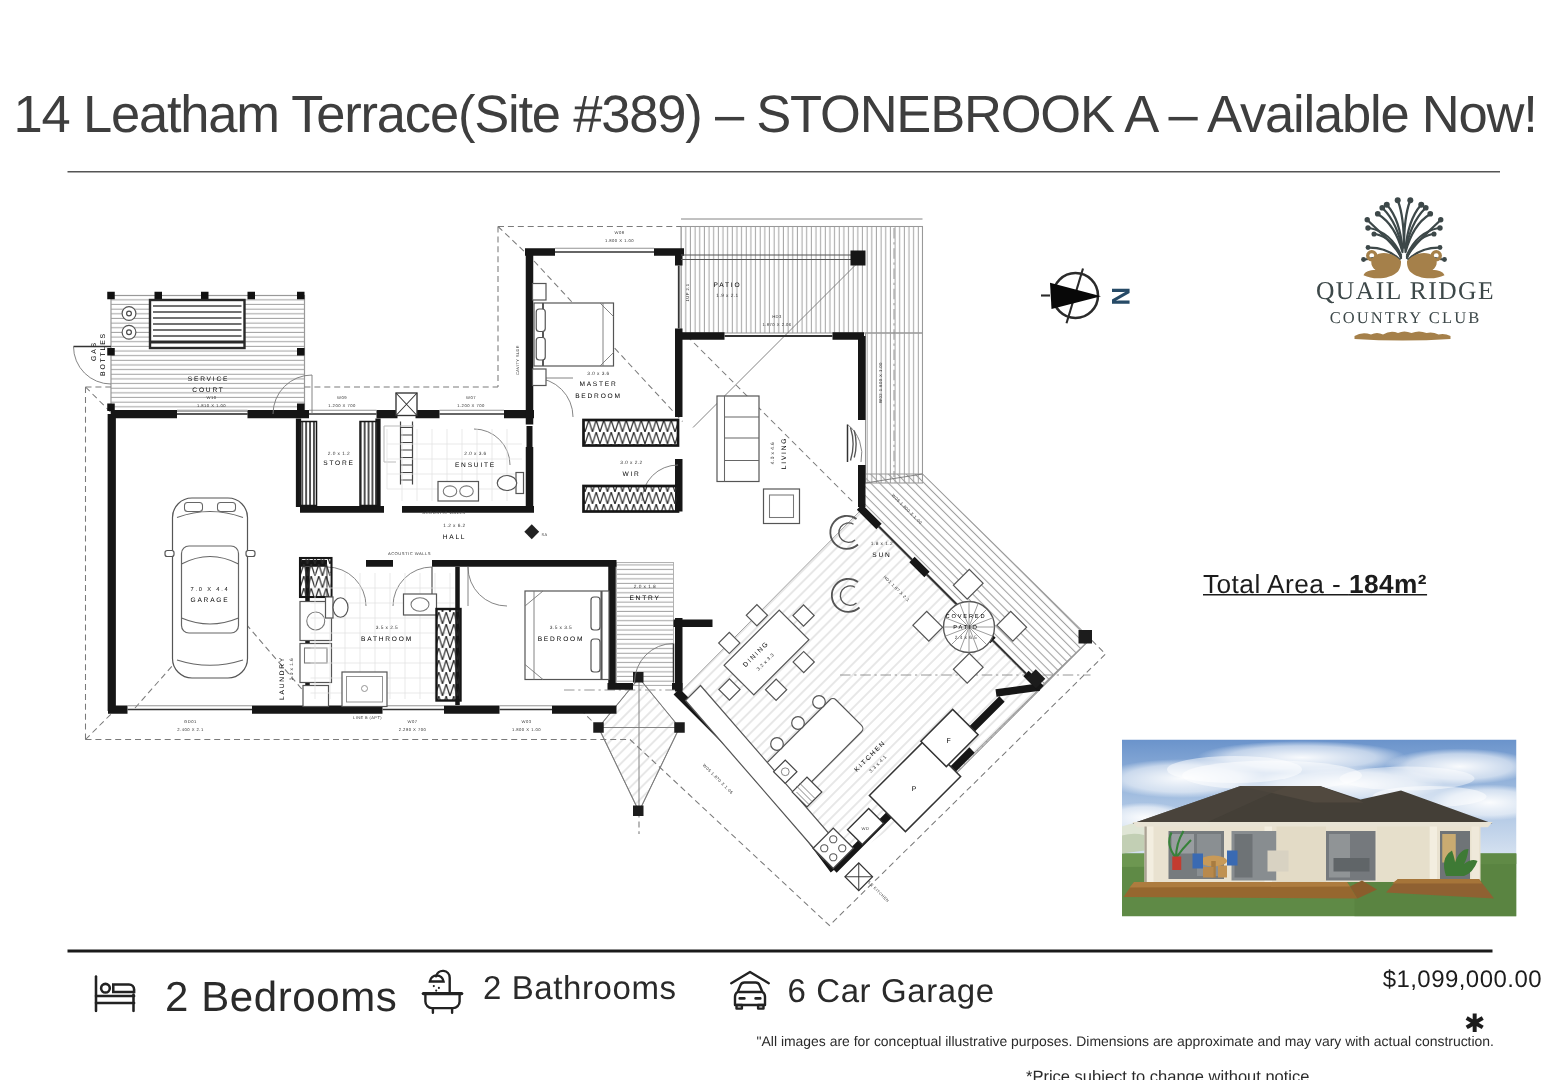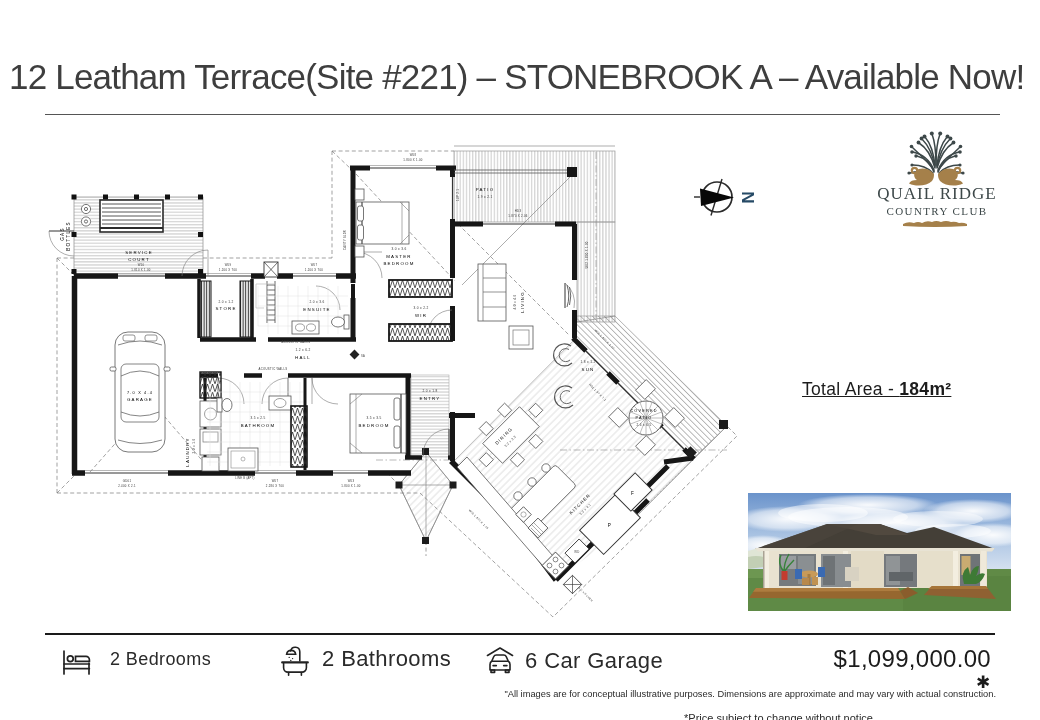--- a/index.html
+++ b/index.html
@@ -3,21 +3,21 @@
 <meta charset="utf-8">
 <style>
 html,body{margin:0;padding:0;}
 body{width:1040px;height:720px;position:relative;background:#ffffff;overflow:hidden;
      font-family:"Liberation Sans",sans-serif;}
 .abs{position:absolute;}
 </style>
 </head>
 <body>
 
-<div class="abs" id="title" style="left:9px;top:57px;width:1030px;font-size:35px;color:#3e3e3e;letter-spacing:-0.8px;white-space:nowrap;">12 Leatham Terrace(Site #221) – STONEBROOK A – Available Now!</div>
+<div class="abs" id="title" style="left:9px;top:57px;width:1030px;font-size:35px;color:#3e3e3e;letter-spacing:-0.8px;white-space:nowrap;">14 Leatham Terrace(Site #389) – STONEBROOK A – Available Now!</div>
 
 <div class="abs" style="left:45px;top:114px;width:955px;height:1px;background:#555;"></div>
 
 <svg class="abs" id="plan" style="left:0;top:0;" width="1040" height="720" viewBox="0 0 1040 720">
 <defs>
 <pattern id="hH" width="4" height="3.1" patternUnits="userSpaceOnUse">
         <path d="M0,1.5 H4" stroke="#a6a6a6" stroke-width="0.7"></path>
       </pattern>
 <pattern id="hV" width="3.1" height="4" patternUnits="userSpaceOnUse">
         <path d="M1.5,0 V4" stroke="#a6a6a6" stroke-width="0.7"></path>
@@ -650,21 +650,21 @@
 <svg class="abs" id="bedicon" style="left:62px;top:650px;" width="30" height="25" viewBox="0 0 30 25">
 <g stroke="#222" stroke-width="1.7" fill="none" stroke-linecap="round">
 <path d="M2,1 V24"></path>
 <circle cx="8.3" cy="8.8" r="2.9"></circle>
 <path d="M13.5,6.3 h10.5 a3.4,3.4 0 0 1 3.4,3.4 v1.6 h-13.9 z"></path>
 <path d="M2,14 H27.4 M2,18.6 H27.4"></path>
 <path d="M27,13 V24"></path>
 </g>
 </svg>
 
-<div class="abs" style="left:110px;top:649px;font-size:18px;color:#2a2a2a;letter-spacing:0.4px;">2 Bedrooms</div>
+<div class="abs" style="left:110px;top:649px;font-size:28px;color:#2a2a2a;letter-spacing:0.4px;">2 Bedrooms</div>
 
 <svg class="abs" id="bathicon" style="left:280px;top:645px;" width="30" height="31" viewBox="0 0 30 31">
 <g stroke="#222" stroke-width="1.6" fill="none" stroke-linecap="round">
 <path d="M19.8,16 V6.8 a4.6,4.6 0 0 0 -9.1,-0.9"></path>
 <path d="M6.6,9.3 a4.6,4.6 0 0 1 9.1,0 z"></path>
 <path d="M2.2,17.4 H27.8" stroke-width="2.2"></path>
 <path d="M3.6,18.5 v4.2 a4.4,4.4 0 0 0 4.4,4.4 h14 a4.4,4.4 0 0 0 4.4,-4.4 v-4.2"></path>
 <path d="M8.6,27.5 v2.7 M21.4,27.5 v2.7"></path>
 <path d="M9.2,12.4 h0.01 M12.6,13.6 h0.01 M10.8,15.4 h0.01" stroke-width="1.4"></path>
 </g>
@@ -677,19 +677,19 @@
 <path d="M2.5,10.5 L15,3 L27.5,10.5"></path>
 <path d="M5,25 V19.5 q0,-2.2 1.7,-3.2 l2,-4.6 q0.7,-1.7 2.6,-1.7 h7.4 q1.9,0 2.6,1.7 l2,4.6 q1.7,1 1.7,3.2 V25 z"></path>
 <path d="M7.6,16.3 H22.4"></path>
 <path d="M8.2,20.6 h3 M18.8,20.6 h3" stroke-width="1.9"></path>
 <path d="M6,25 h3.6 v2.4 h-3.6 z M20.4,25 h3.6 v2.4 h-3.6 z"></path>
 </g>
 </svg>
 
 <div class="abs" style="left:525px;top:648px;font-size:22px;color:#2a2a2a;letter-spacing:0.4px;">6 Car Garage</div>
 
-<div class="abs" style="left:691px;top:645px;width:300px;text-align:right;font-size:24px;color:#1c1c1c;letter-spacing:0.3px;">$1,099,000.00</div>
+<div class="abs" style="left:728px;top:645px;width:300px;text-align:right;font-size:16px;color:#1c1c1c;letter-spacing:0.3px;">$1,099,000.00</div>
 
 <div class="abs" style="left:591px;top:712px;width:375px;text-align:center;font-size:11px;color:#2a2a2a;">*Price subject to change without notice</div>
 
 <div class="abs" style="left:976px;top:672px;font-size:17px;color:#1c1c1c;">✱</div>
 
 <div class="abs" style="left:496px;top:689px;width:500px;text-align:right;font-size:9.3px;color:#2a2a2a;">"All images are for conceptual illustrative purposes. Dimensions are approximate and may vary with actual construction.</div>
 
 </body></html>

